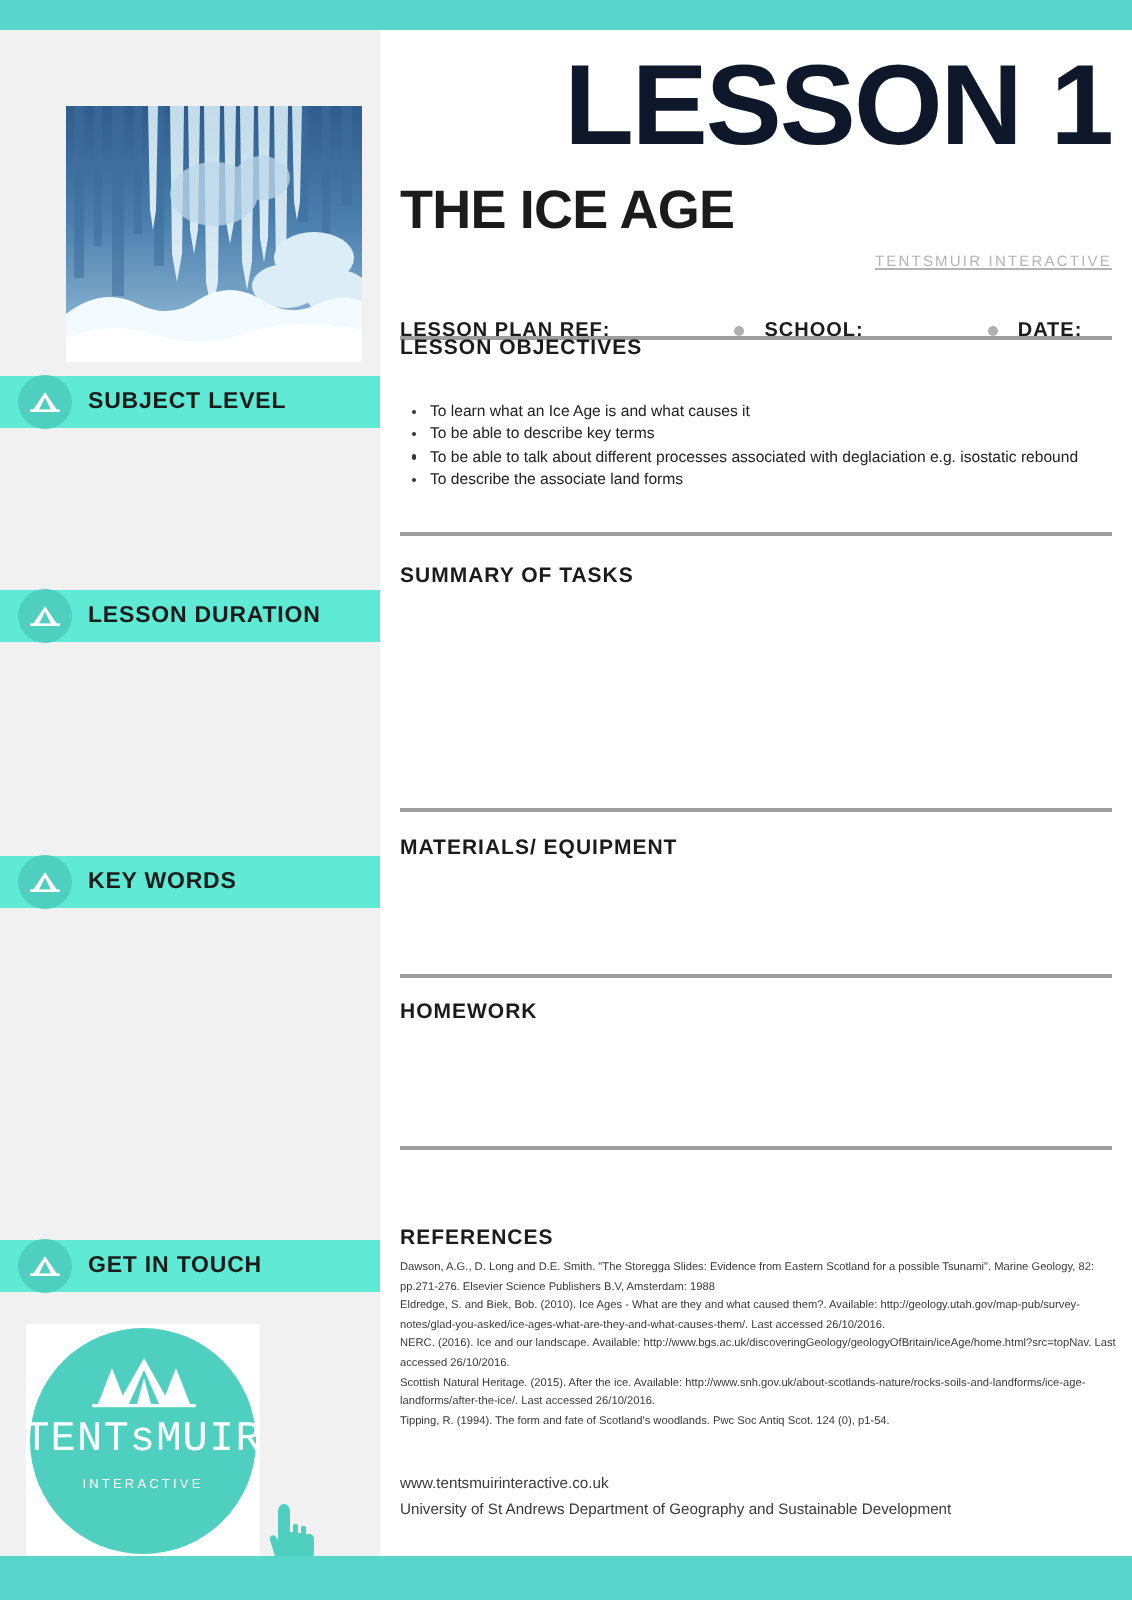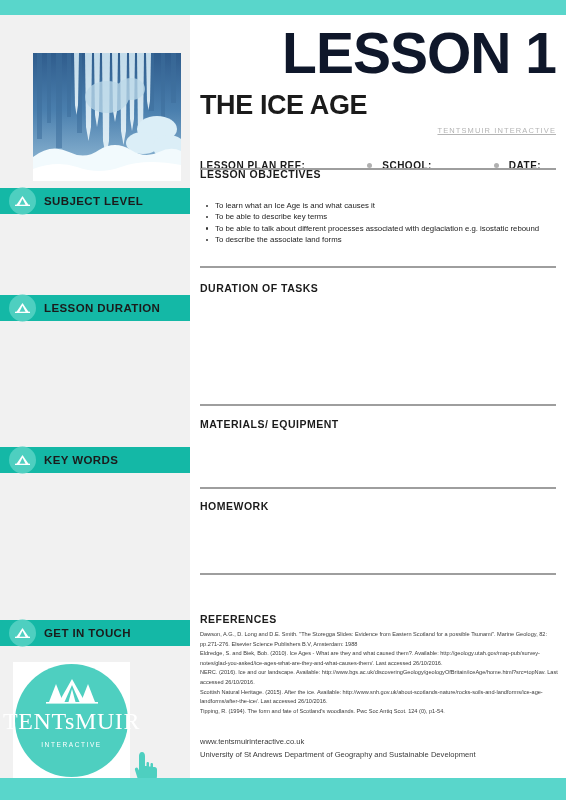--- a/index.html
+++ b/index.html
@@ -43,21 +43,21 @@
     background: #2c5f8f;
   }
   .photo svg { display: block; }
 
   
   .side-row {
     position: absolute;
     left: 0;
     width: 190px;
     height: 26px;
-    background: #14b8a6;
+    background: #5eead4;
     display: flex;
     align-items: center;
   }
   .side-row .circle {
     position: absolute;
     left: 9px;
     top: 50%;
     transform: translateY(-50%);
     width: 27px; height: 27px;
     border-radius: 50%;
@@ -70,21 +70,21 @@
     position: absolute;
     left: 44px;
     font-size: 11.5px;
     font-weight: bold;
     letter-spacing: .4px;
     color: #1b1b1b;
     white-space: nowrap;
   }
   .r-subject  { top: 173px; }
   .r-duration { top: 280px; }
-  .r-keywords { top: 432px; padding-left: 28px; }
+  .r-keywords { top: 413px; padding-left: 28px; }
   .r-touch    { top: 605px; padding-left: 18px; }
 
   
   .logo-box {
     position: absolute;
     left: 13px; top: 647px;
     width: 117px; height: 117px;
     background: #ffffff;
     display: flex;
     align-items: center;
@@ -95,24 +95,24 @@
     border-radius: 50%;
     background: #4ecfc0;
     position: relative;
     display: flex;
     flex-direction: column;
     align-items: center;
   }
   .logo-mark { margin-top: 14px; }
   .logo-word {
     margin-top: 1px;
-    font-size: 24px;
+    font-size: 21px;
     letter-spacing: .6px;
     color: #ffffff;
-    font-family: Liberation Serif, serif;
+    font-family: Liberation Mono, monospace;
     line-height: 1;
   }
   .logo-sub {
     margin-top: 8px;
     font-size: 6.5px;
     letter-spacing: 1.6px;
     color: #ffffff;
   }
   .hand {
     position: absolute;
@@ -416,21 +416,21 @@
   <div class="rule rule-obj"></div>
   <div class="heading h-obj">LESSON OBJECTIVES</div>
   <ul class="objectives">
     <li>To learn what an Ice Age is and what causes it</li>
     <li>To be able to describe key terms</li>
     <li>To be able to talk about different processes associated with deglaciation e.g. isostatic rebound</li>
     <li>To describe the associate land forms</li>
   </ul>
 
   <div class="rule rule-tasks"></div>
-  <div class="heading h-tasks">DURATION OF TASKS</div>
+  <div class="heading h-tasks">SUMMARY OF TASKS</div>
 
   <div class="rule rule-mat"></div>
   <div class="heading h-mat">MATERIALS/ EQUIPMENT</div>
 
   <div class="rule rule-hw"></div>
   <div class="heading h-hw">HOMEWORK</div>
 
   <div class="rule rule-ref"></div>
   <div class="heading h-ref">REFERENCES</div>
   <div class="refs">

